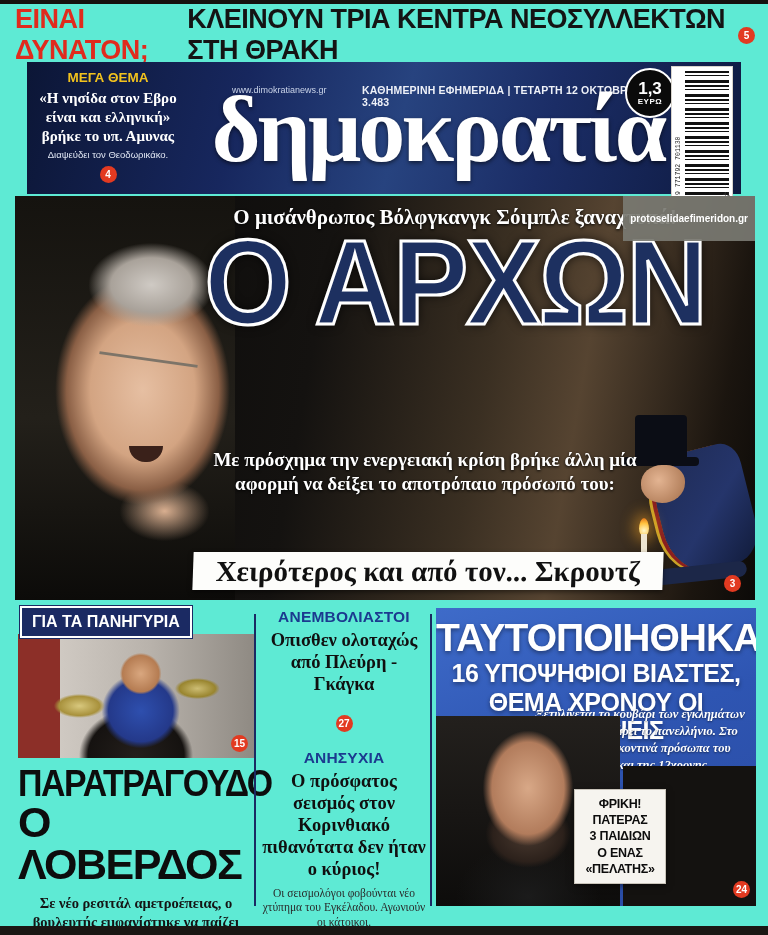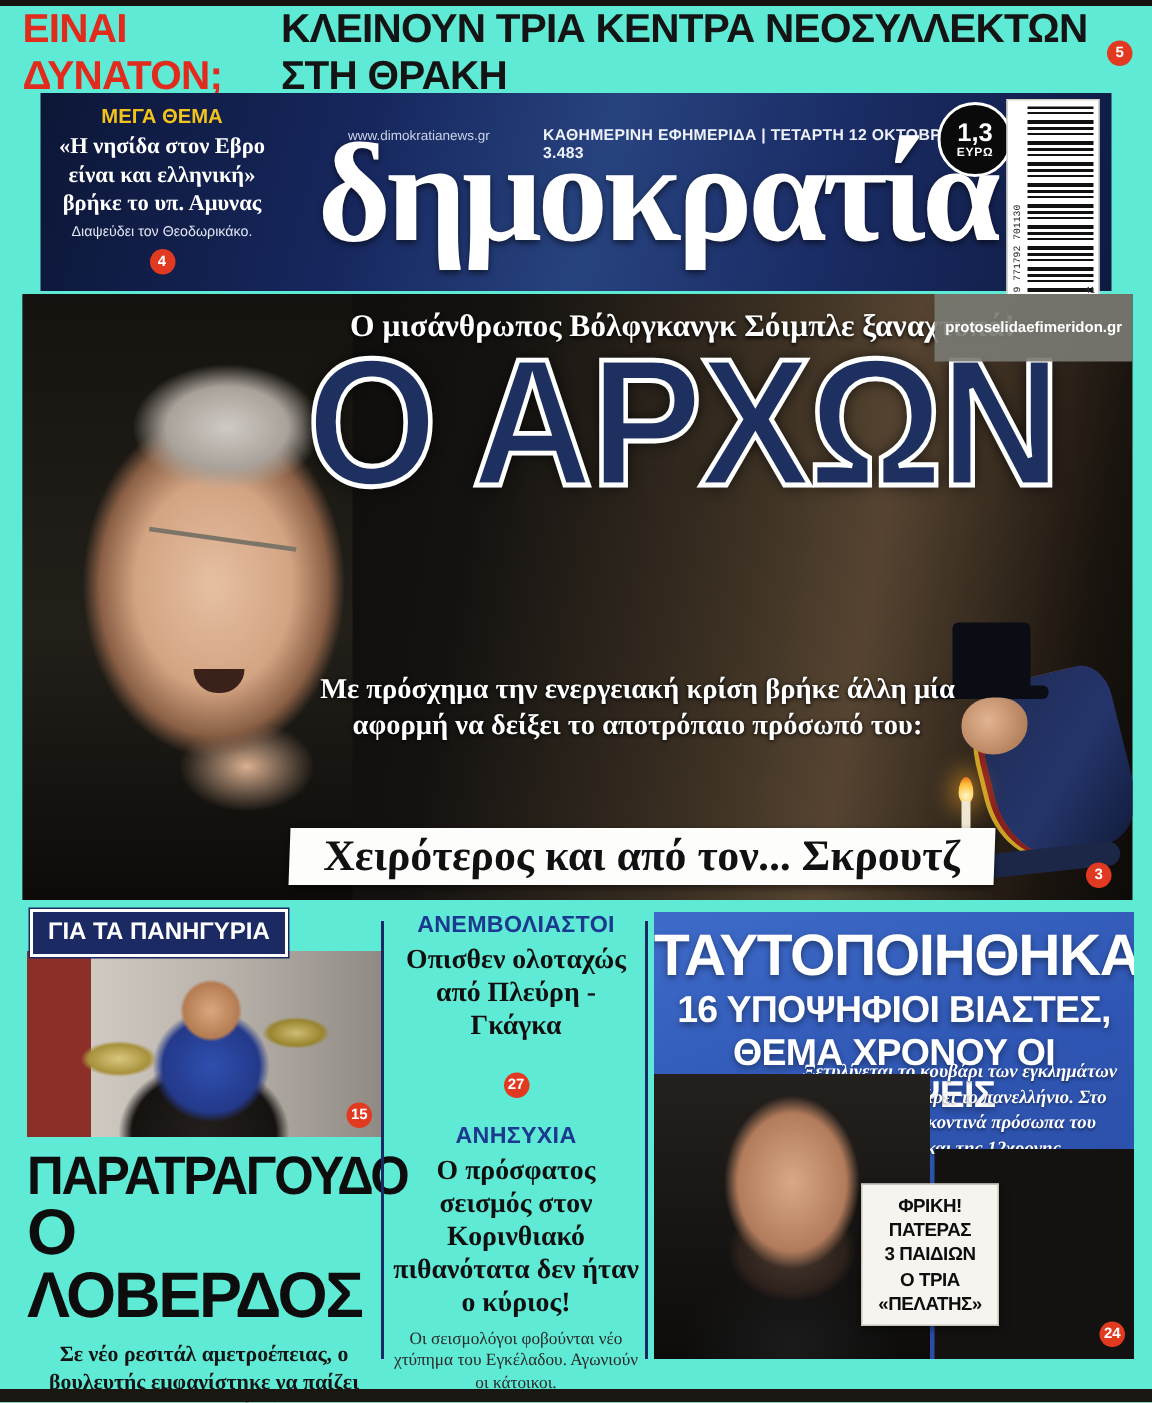--- a/index.html
+++ b/index.html
@@ -246,20 +246,20 @@
       <div class="l2">16 ΥΠΟΨΗΦΙΟΙ ΒΙΑΣΤΕΣ,</div>
       <div class="l3">ΘΕΜΑ ΧΡΟΝΟΥ ΟΙ ΣΥΛΛΗΨΕΙΣ</div>
     </div>
     <div class="bp-deck">Ξετυλίγεται το κουβάρι των εγκλημάτων που έχουν σοκάρει το πανελλήνιο. Στο μικροσκόπιο κοντινά πρόσωπα του τέρατος και της 12χρονης</div>
     <div class="mug mug-left"></div>
     <div class="mug mug-right"></div>
     <div class="mug-label">
       <div class="ml">ΦΡΙΚΗ!</div>
       <div class="ml">ΠΑΤΕΡΑΣ</div>
       <div class="ml">3 ΠΑΙΔΙΩΝ</div>
-      <div class="ml">Ο ΤΡΙΑ</div>
+      <div class="ml">Ο ΕΝΑΣ</div>
       <div class="ml">«ΠΕΛΑΤΗΣ»</div>
     </div>
     <span class="pref bp-pref">24</span>
   </div>
 
   <div class="scan-edge-bottom"></div>
 </div>
 
 </body></html>

